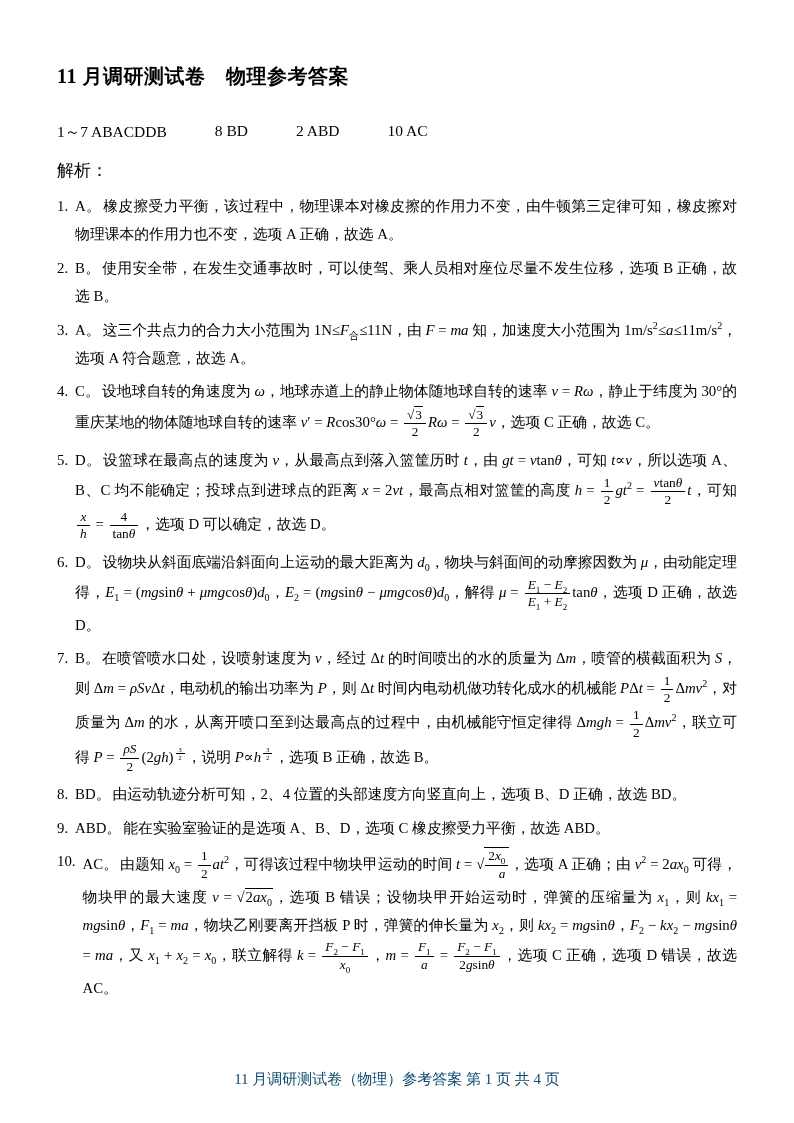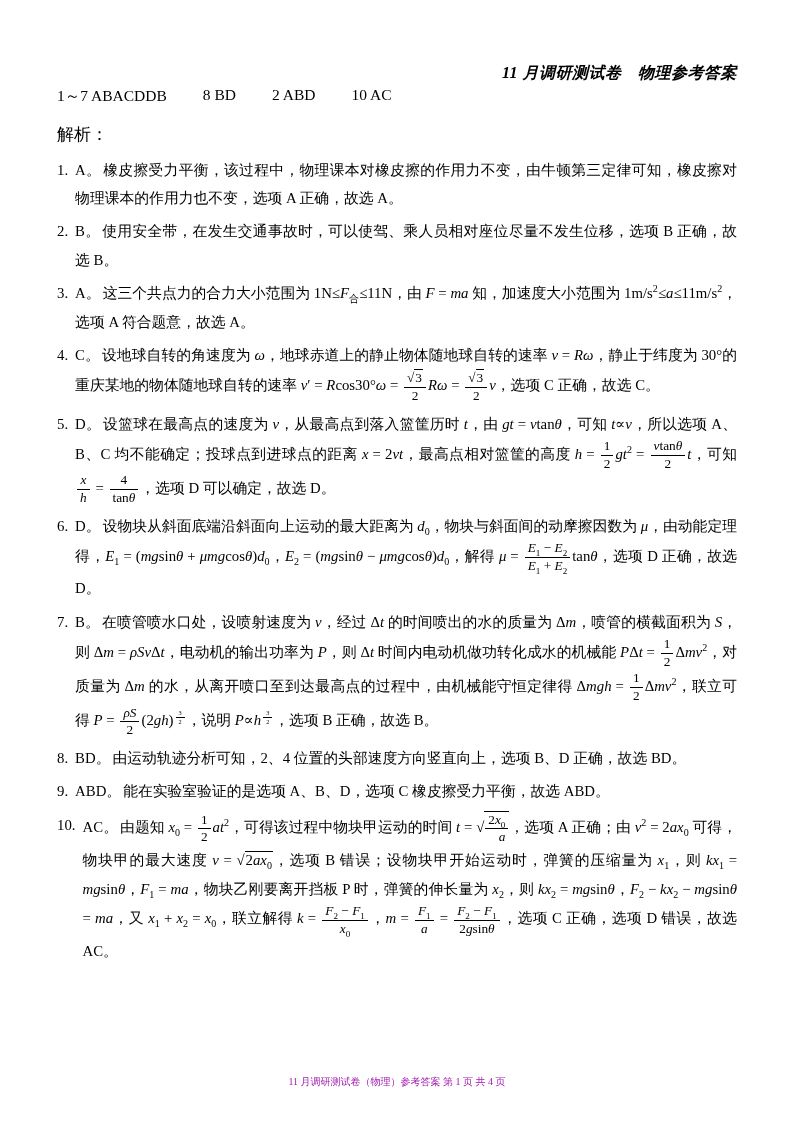--- a/index.html
+++ b/index.html
@@ -20,31 +20,31 @@
     overflow: hidden;
   }
   .title {
     text-align: center;
     font-weight: bold;
     font-size: 21px;
     line-height: 1.6;
     letter-spacing: 0.5px;
   }
   .title2 {
-    text-align: right;
+    text-align: left;
     font-weight: bold;
-    font-size: 16px;
+    font-size: 20px;
     line-height: 1.6;
     letter-spacing: 0.5px;
-    font-style: italic;
   }
   .answers-row {
+    margin-top: 30px;
     font-size: 15.5px;
     display: flex;
-    gap: 36px;
+    gap: 48px;
   }
   .analysis-label {
     margin: 16px 0 10px 0;
     font-size: 17px;
   }
   .solutions { }
   .item {
     display: flex;
     font-size: 14.8px;
     line-height: 1.92;
@@ -78,22 +78,22 @@
   
   .sq { white-space: nowrap; }
   .sq .rad { border-top: 1px solid #000; display: inline-block; line-height: 1.2; padding: 0 1px; }
   .sq .rad .fr { margin: 0; align-items: flex-end; }
   .footer {
     position: absolute;
     left: 0;
     right: 0;
     bottom: 34px;
     text-align: center;
-    font-size: 10px;
-    color: #a21caf;
+    font-size: 15px;
+    color: #0c4a6e;
   }
 </style>
 </head>
 <body>
 
 <div class="page">
 
   <div class="title2">11 月调研测试卷　物理参考答案</div>
 
   <div class="answers-row">

